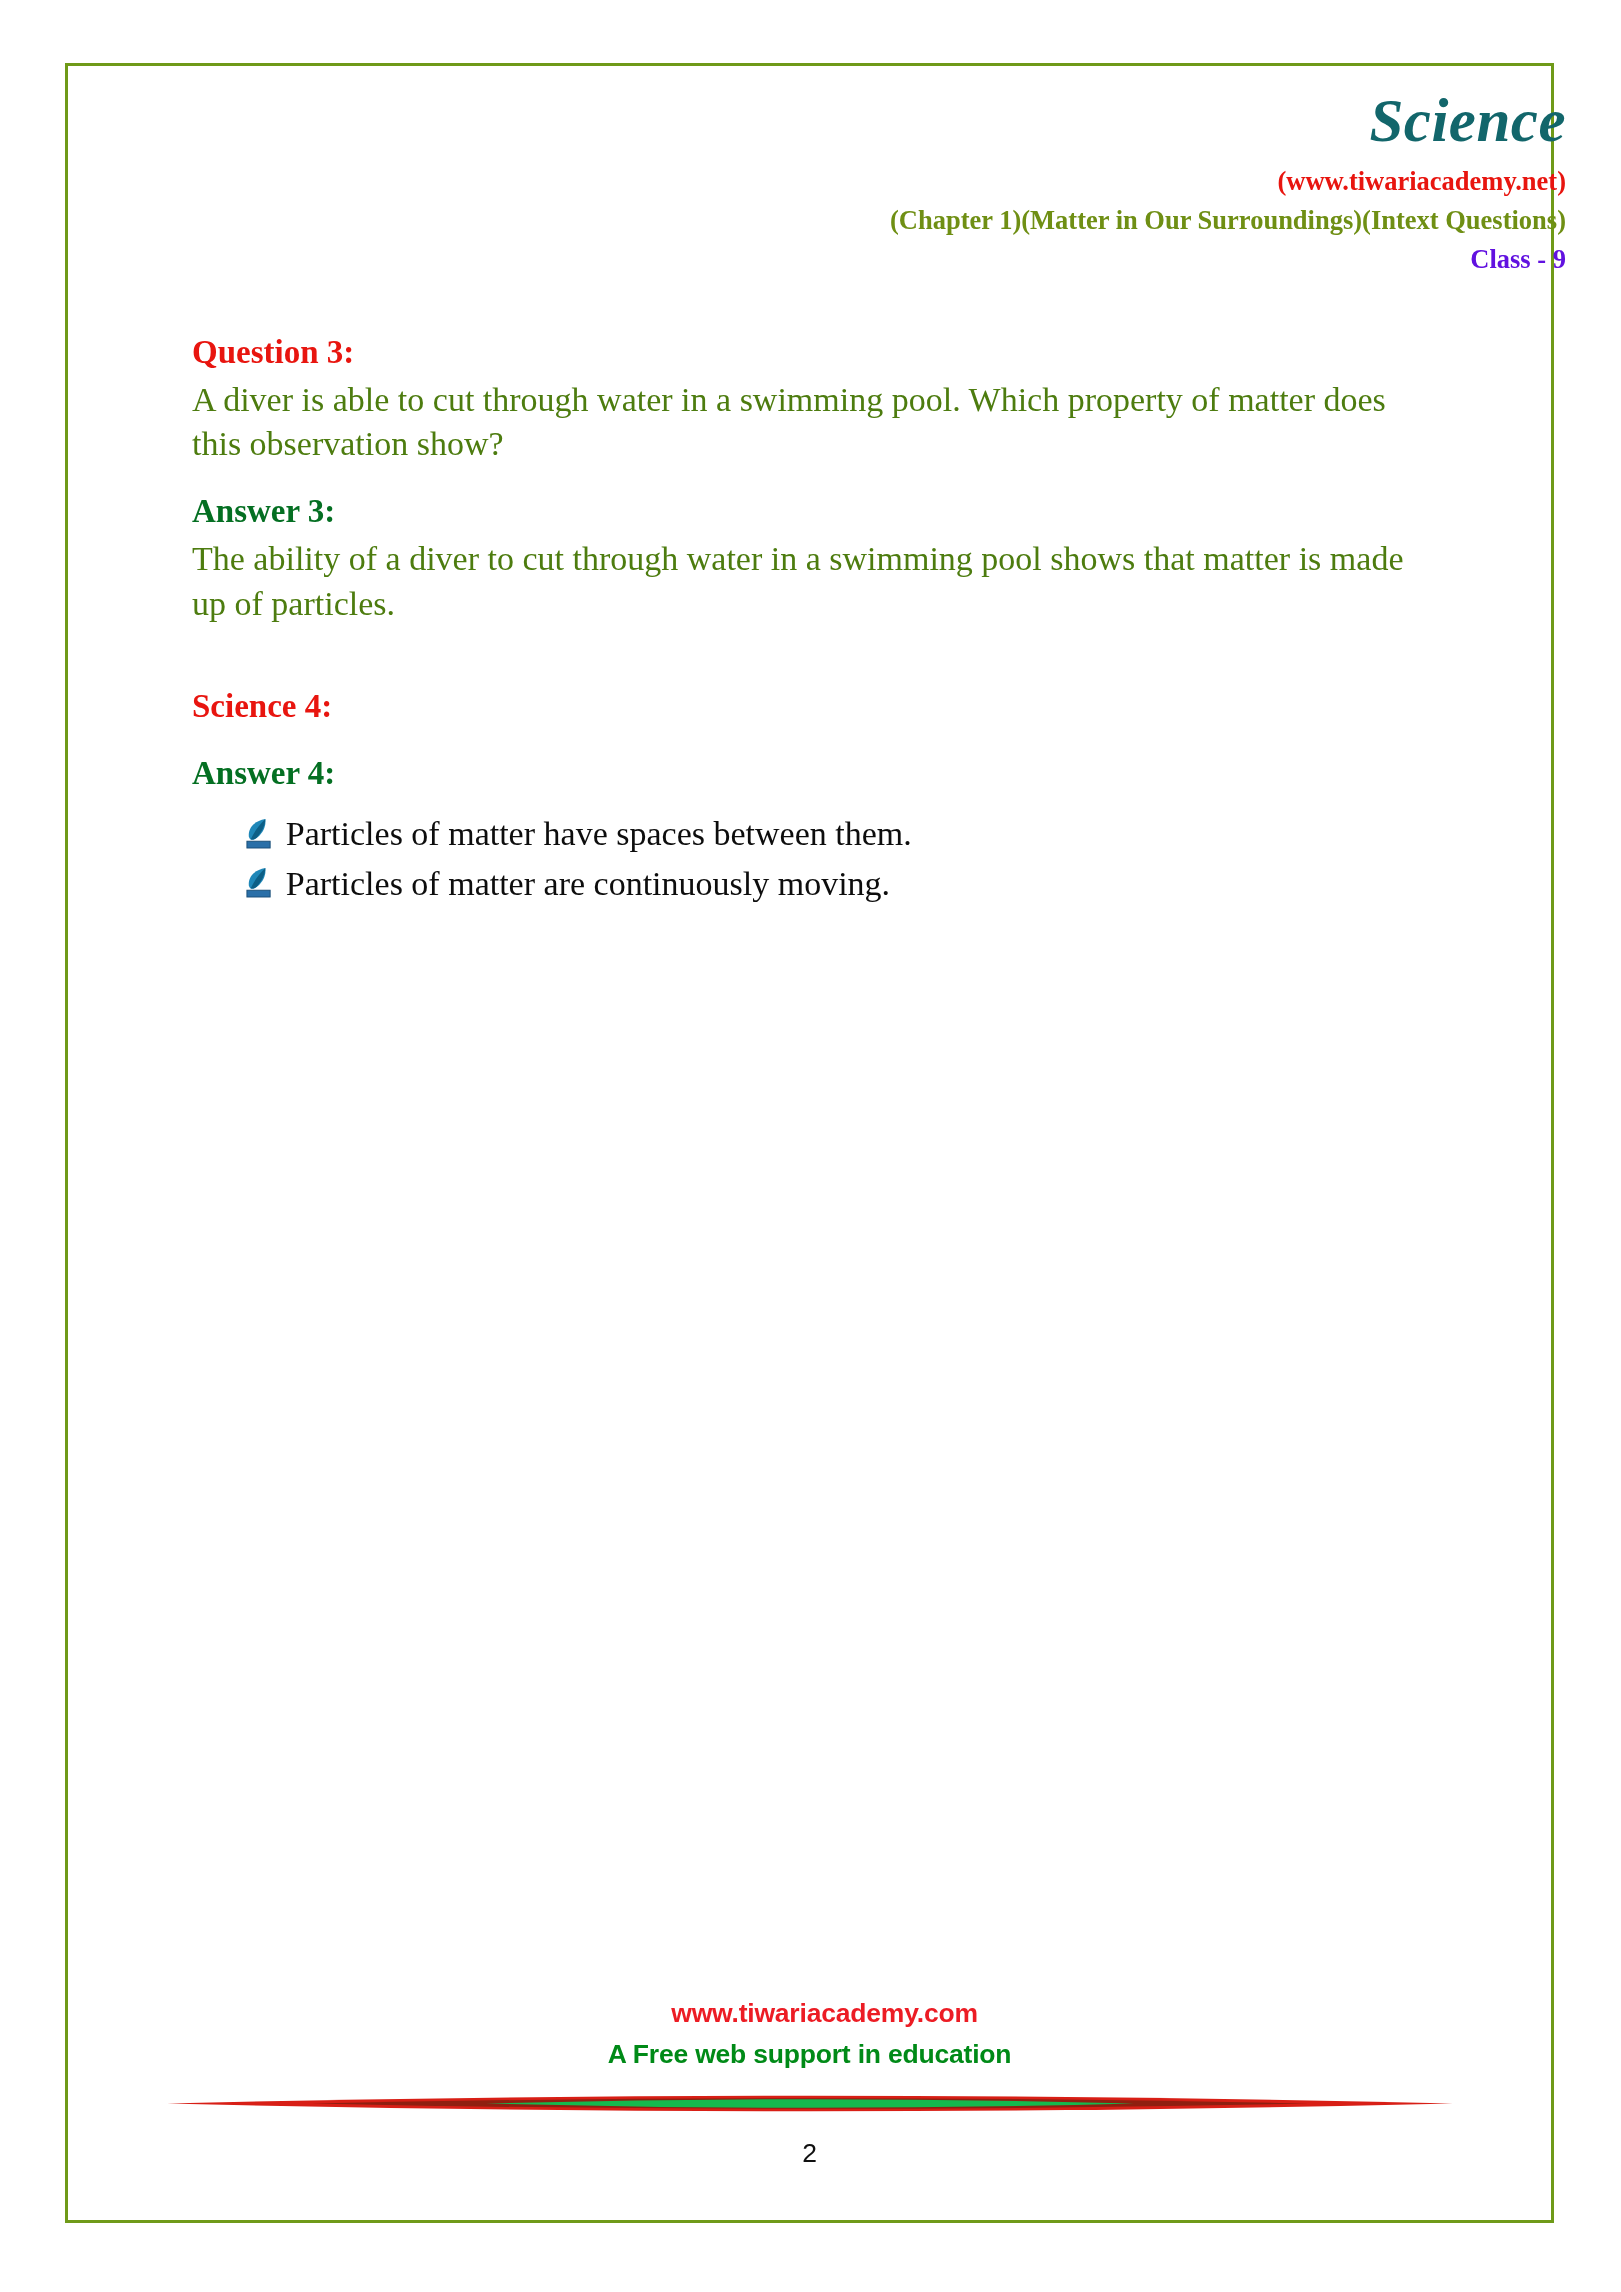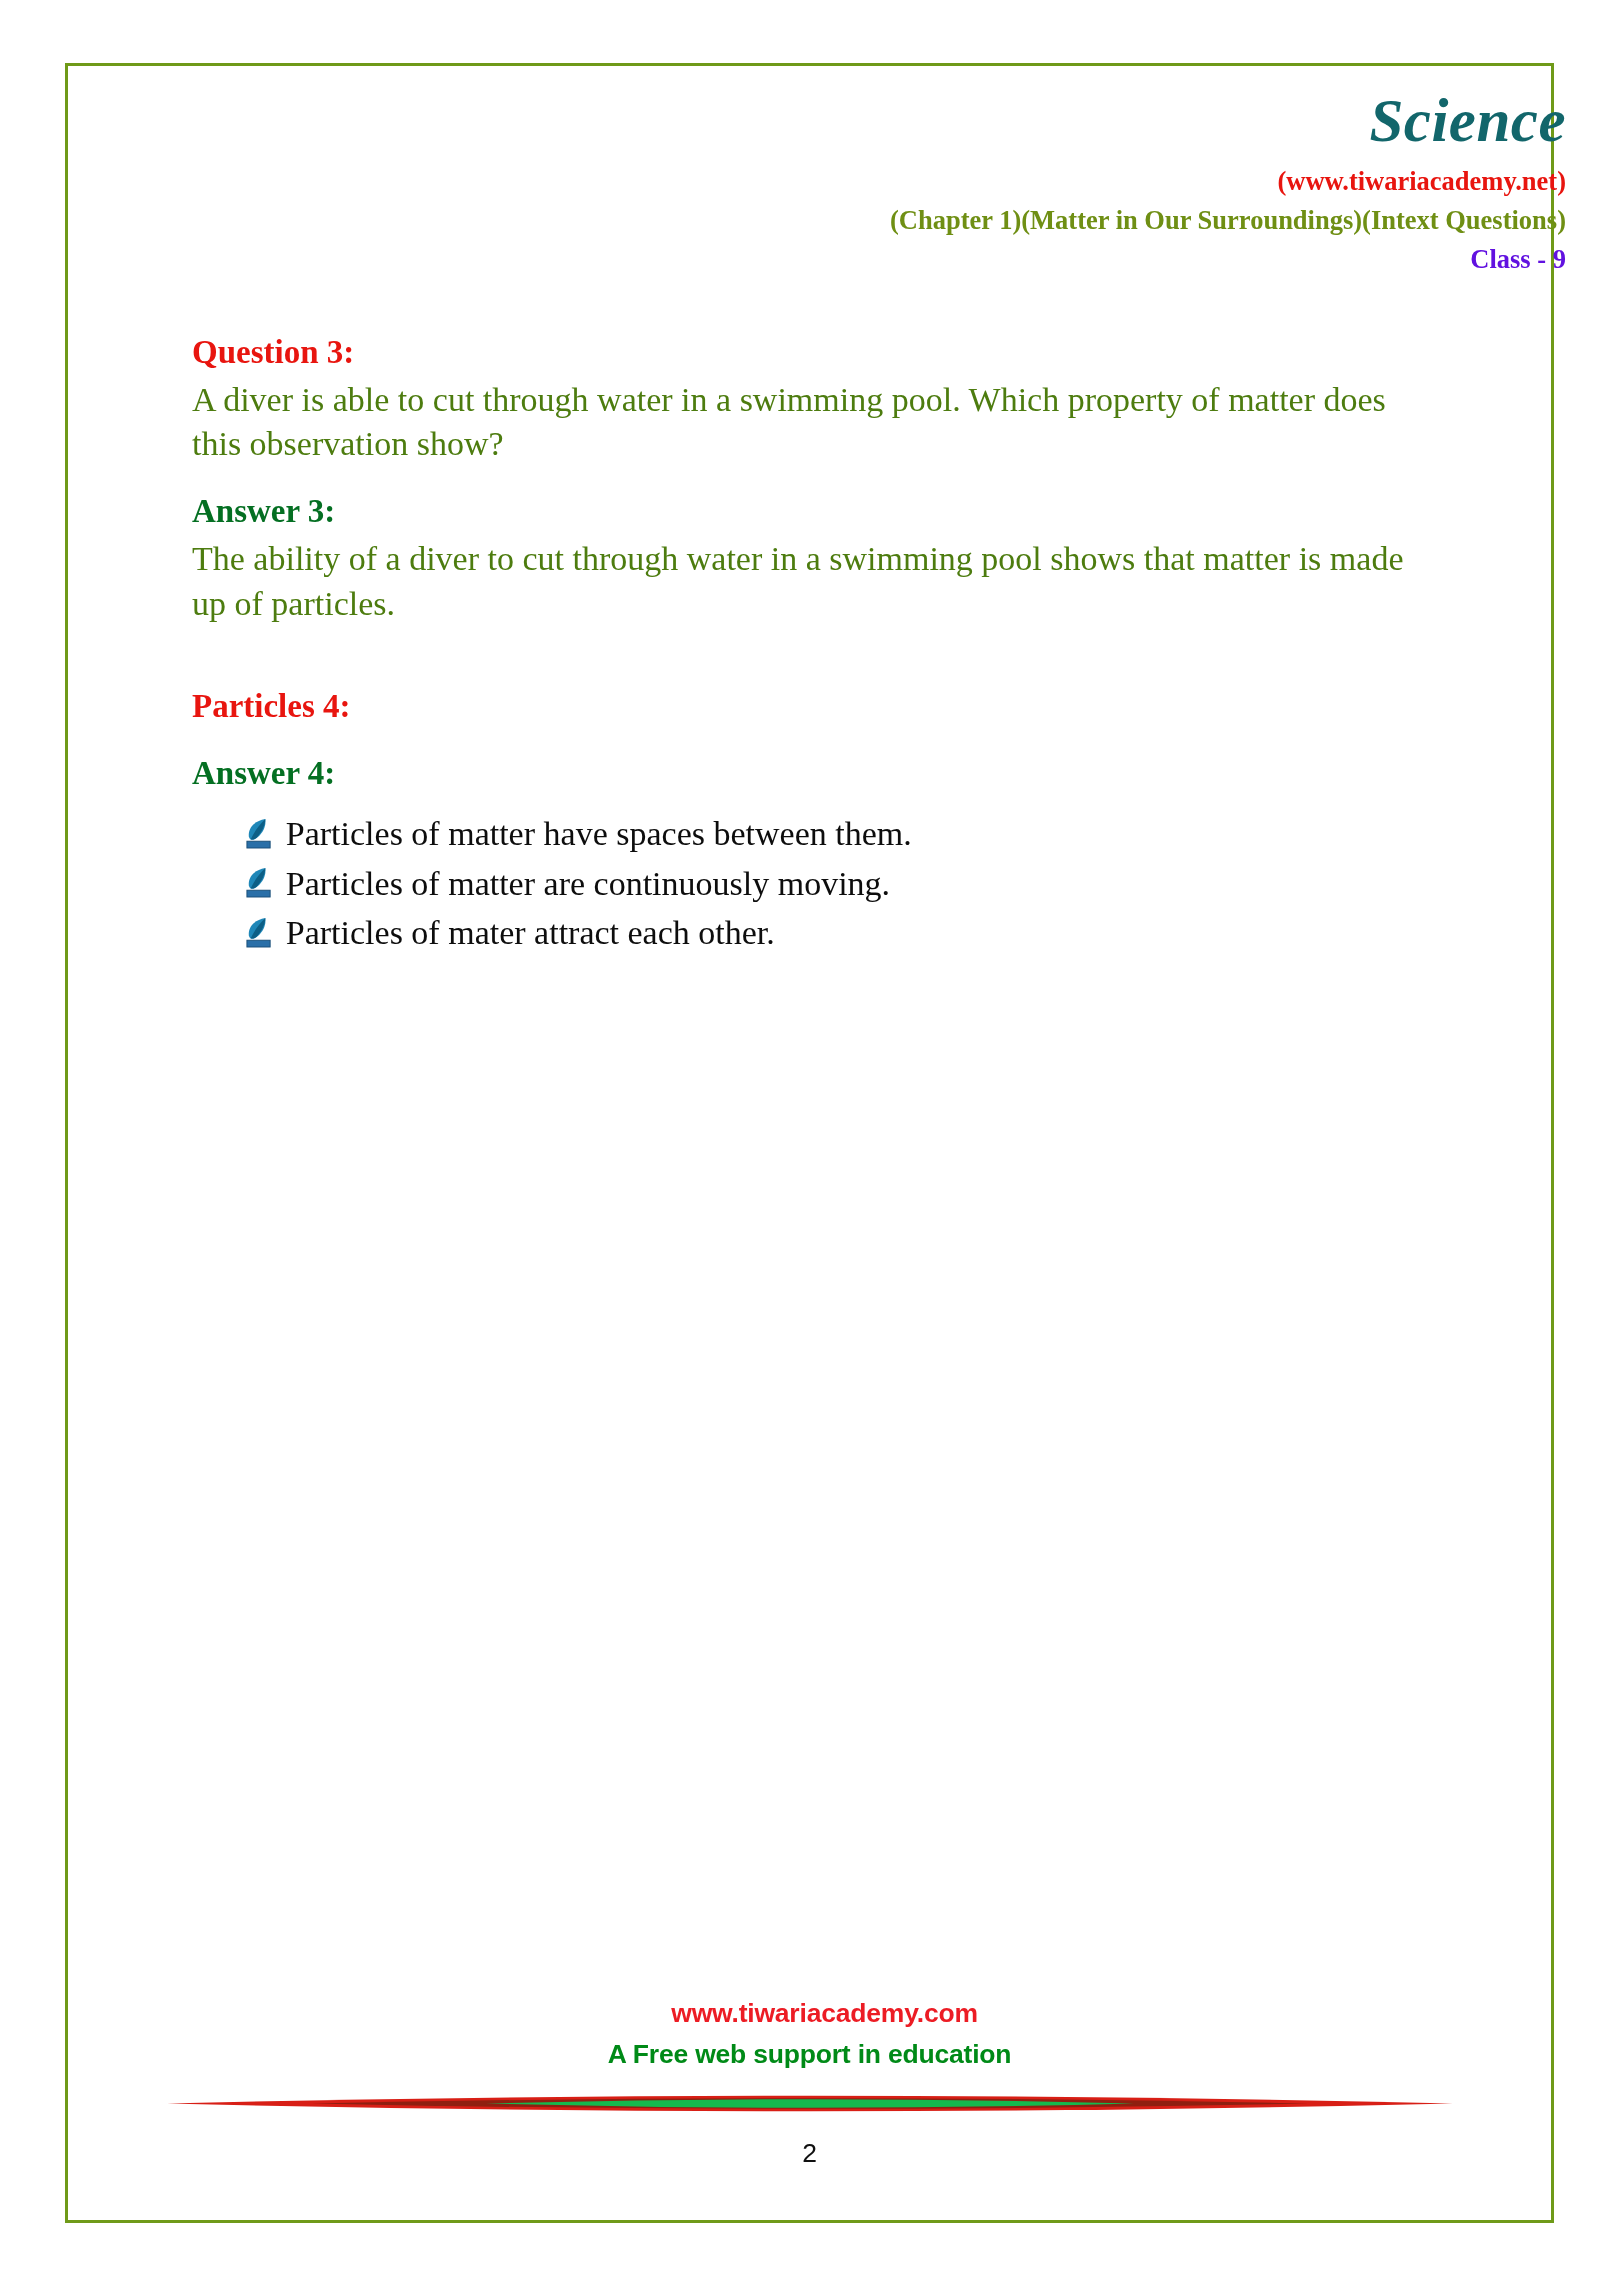--- a/index.html
+++ b/index.html
@@ -206,21 +206,21 @@
       <div class="q-heading">Question 3:</div>
       <p class="body-text">A diver is able to cut through water in a swimming pool. Which property of matter does this observation show?</p>
     </div>
 
     <div class="block-a3">
       <div class="a-heading">Answer 3:</div>
       <p class="body-text">The ability of a diver to cut through water in a swimming pool shows that matter is made up of particles.</p>
     </div>
 
     <div class="block-q4">
-      <div class="q-heading">Particles 4:</div>
+      <div class="q-heading">Science 4:</div>
     </div>
 
     <div class="block-a4">
       <div class="a-heading">Answer 4:</div>
 
       <ul class="bullet-list">
         <li class="bullet-item">
           <span class="bullet-icon">
             <svg width="29" height="33" viewBox="0 0 30 34" xmlns="http://www.w3.org/2000/svg">
               <path d="M21 2 C9 4 3 12 4 20 C5 25 9 24 13 21 C19 16 22 9 21 2 Z" fill="#1f87b8"></path>
@@ -235,31 +235,20 @@
           <span class="bullet-icon">
             <svg width="29" height="33" viewBox="0 0 30 34" xmlns="http://www.w3.org/2000/svg">
               <path d="M21 2 C9 4 3 12 4 20 C5 25 9 24 13 21 C19 16 22 9 21 2 Z" fill="#1f87b8"></path>
               <path d="M21 2 C14 9 9 16 6 23 C9 24 12 22 14 19 C18 14 21 8 21 2 Z" fill="#0d5f86"></path>
               <rect x="2" y="25" width="24" height="7" fill="#2a6fa8"></rect>
               <rect x="2" y="25" width="24" height="7" fill="none" stroke="#1a4e78" stroke-width="1"></rect>
             </svg>
           </span>
           <span class="bullet-text">Particles of matter are continuously moving.</span>
         </li>
-        <li class="bullet-item">
-          <span class="bullet-icon">
-            <svg width="29" height="33" viewBox="0 0 30 34" xmlns="http://www.w3.org/2000/svg">
-              <path d="M21 2 C9 4 3 12 4 20 C5 25 9 24 13 21 C19 16 22 9 21 2 Z" fill="#1f87b8"></path>
-              <path d="M21 2 C14 9 9 16 6 23 C9 24 12 22 14 19 C18 14 21 8 21 2 Z" fill="#0d5f86"></path>
-              <rect x="2" y="25" width="24" height="7" fill="#2a6fa8"></rect>
-              <rect x="2" y="25" width="24" height="7" fill="none" stroke="#1a4e78" stroke-width="1"></rect>
-            </svg>
-          </span>
-          <span class="bullet-text">Particles of mater attract each other.</span>
-        </li>
       </ul>
     </div>
 
   </div>
 
   <div class="doc-footer">
     <div class="footer-site">www.tiwariacademy.com</div>
     <div class="footer-tagline">A Free web support in education</div>
 
     <div class="footer-divider">

